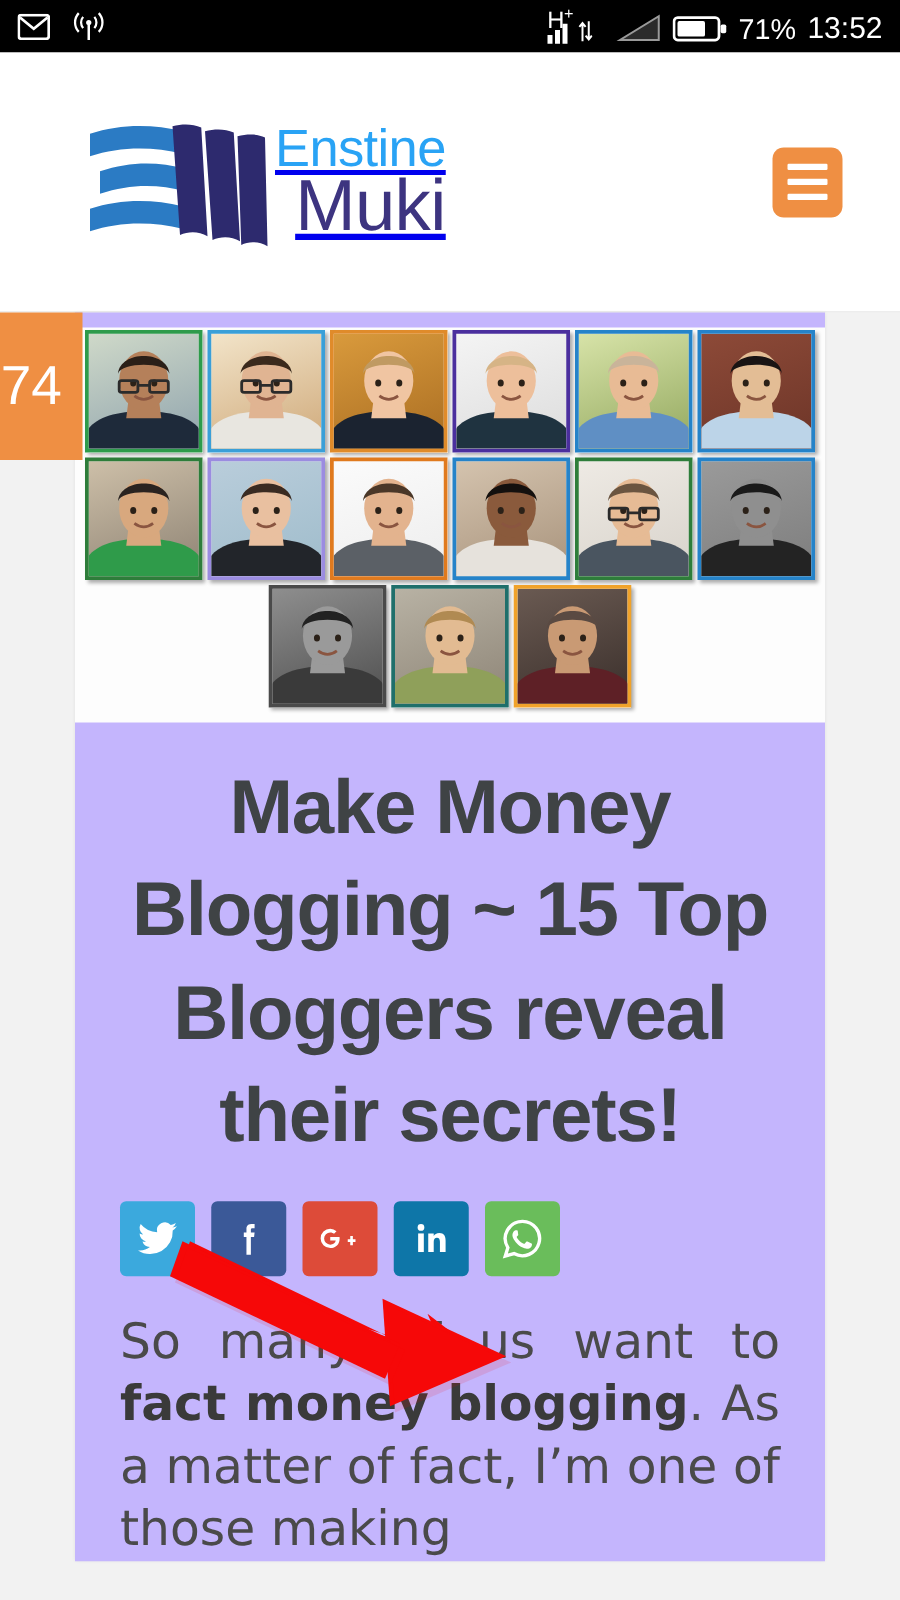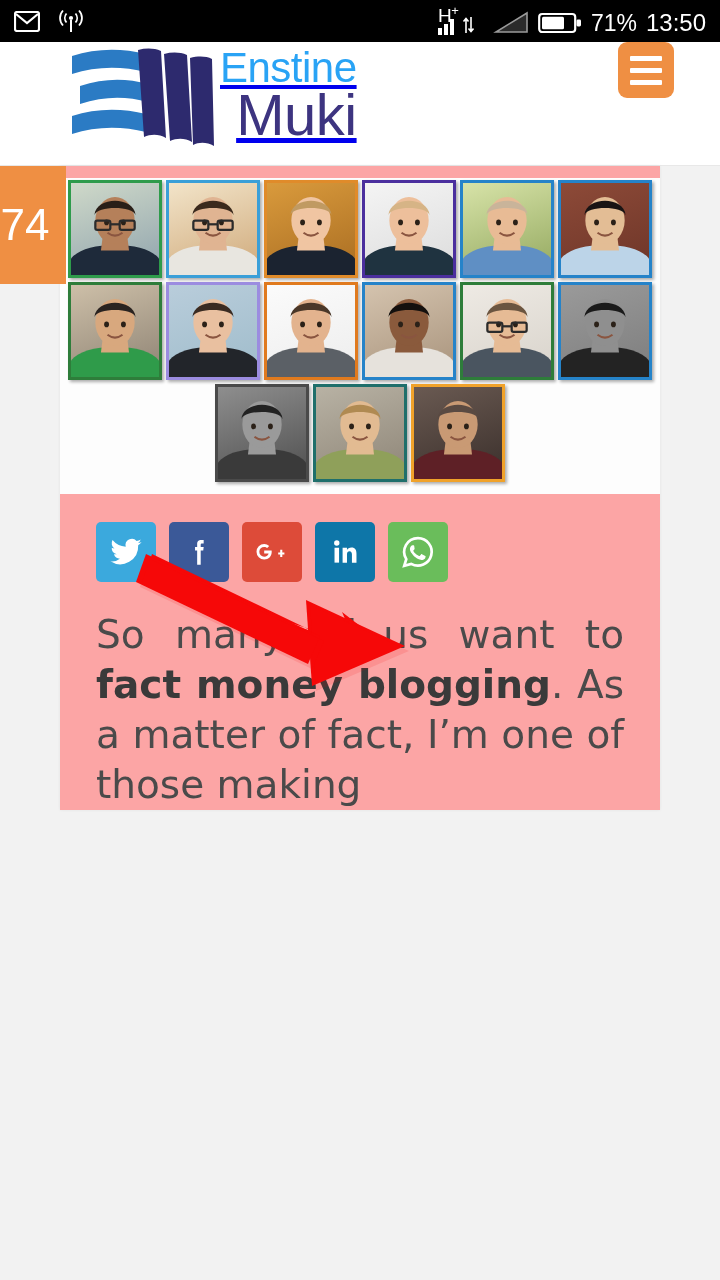--- a/index.html
+++ b/index.html
@@ -38,23 +38,23 @@
   .bars i:nth-child(2){ height:11px; }
   .bars i:nth-child(3){ height:16px; }
   .updown { position:absolute; bottom:0px; left:24px; width:12px; height:20px; }
   .tri-sig { width:36px; height:24px; display:block; }
   .batt { width:44px; height:24px; display:block; }
   .pct { font-size:23px; line-height:23px; font-weight:400;text-align:right; }
   .clock { font-size:24px; line-height:24px; font-weight:400; }
 
   
   .site-header {
-    width:720px; height:124px;
+    width:720px; height:208px;
     background:#fff;
-    display:flex; align-items:flex-start;
+    display:flex; align-items:center;
     padding:0 46px 0 66px;
     border-bottom:1px solid #e8e8e8;
     position:relative;
   }
   .logo { display:flex; align-items:center; gap:4px; }
   .logo-mark { width:150px; height:106px; display:block; }
   .logo-text { display:flex; flex-direction:column; line-height:0.92; }
   .logo-top {
     font-size:42px; color:#29a3f5; letter-spacing:-0.5px;
     font-family:"Liberation Sans", sans-serif;
@@ -70,21 +70,21 @@
     background:#ef8f43; border-radius:9px;
     display:flex; flex-direction:column; justify-content:center; align-items:center;
     gap:7px; cursor:pointer; border:none;
   }
   .menu-btn span { display:block; width:32px; height:5px; background:#fff; border-radius:1px; }
 
   
   .page { width:720px; background:#f2f2f2; padding-top:0; }
   .card {
     width:600px; margin:0 auto;
-    background:#fca5a5;
+    background:#c4b5fd;
     box-shadow:0 0 3px rgba(0,0,0,0.07);
     padding-top:12px;
     position:relative;
   }
 
   
   .float-badge {
     position:absolute;
     left:-66px; top:0px;
     width:72px; height:118px;
@@ -212,21 +212,21 @@
       </svg>
     </span>
     <span class="batt">
       <svg viewBox="0 0 44 24" width="44" height="24">
         <rect x="1.2" y="3" width="36" height="18" rx="3" fill="none" stroke="#fff" stroke-width="2.2"></rect>
         <rect x="38.5" y="8.5" width="4.5" height="7" rx="1.4" fill="#fff"></rect>
         <rect x="4" y="5.8" width="22" height="12.4" rx="1.5" fill="#fff"></rect>
       </svg>
     </span>
     <span class="pct">71%</span>
-    <span class="clock">13:50</span>
+    <span class="clock">13:52</span>
   </div>
 </div>
 
 <div class="site-header">
   <a class="logo" href="#">
     <span class="logo-mark">
       <svg viewBox="0 0 150 106" width="150" height="106">
         <g fill="#2b7bc4">
           <path d="M6 14 C30 6 56 6 80 12 L80 30 C56 24 30 24 6 32 Z"></path>
           <path d="M14 44 C38 36 60 36 82 42 L82 60 C60 54 38 54 14 62 Z"></path>
@@ -434,20 +434,21 @@
                 <ellipse cx="47" cy="40" rx="21" ry="25" fill="#c99a74"></ellipse>
                 <path d="M25 34 C27 14 67 14 69 34 C66 24 28 24 25 34 Z" fill="#5a4a42"></path>
                 <ellipse cx="38" cy="42" rx="2.6" ry="3" fill="#2b2118"></ellipse>
                 <ellipse cx="56" cy="42" rx="2.6" ry="3" fill="#2b2118"></ellipse>
                 <path d="M39 53 Q47 59 55 53" fill="none" stroke="#8a5540" stroke-width="2.3"></path>
               </svg></div>
           </div>
         </div>
     </div>
 
+    <h1 class="post-title">Make Money Blogging ~ 15 Top Bloggers reveal their secrets!</h1>
 
     <div class="sharebar">
       <button class="sbtn" id="sb0" aria-label="Twitter" style="background: rgb(59, 169, 221);">
         <svg width="34" height="34" viewBox="0 0 24 24" fill="#fff">
           <path d="M23 4.9a9 9 0 0 1-2.6.7 4.5 4.5 0 0 0 2-2.5 9 9 0 0 1-2.9 1.1 4.5 4.5 0 0 0-7.7 4.1A12.8 12.8 0 0 1 2.5 3.6a4.5 4.5 0 0 0 1.4 6 4.4 4.4 0 0 1-2-.6 4.5 4.5 0 0 0 3.6 4.5 4.5 4.5 0 0 1-2 .1 4.5 4.5 0 0 0 4.2 3.1A9 9 0 0 1 1 18.6a12.7 12.7 0 0 0 19.6-11.3A9.2 9.2 0 0 0 23 4.9z"></path>
         </svg>
       </button>
       <button class="sbtn" id="sb1" aria-label="Facebook" style="background: rgb(59, 89, 152);">
         <svg width="34" height="34" viewBox="0 0 24 24" fill="#fff">
           <path d="M15.3 8.4h-2.1V6.9c0-.7.5-.9.8-.9h1.3V3.6h-1.9c-2.2 0-2.7 1.6-2.7 2.7v2.1H9.2v2.6h1.5V21h2.5v-10h1.8z"></path>

